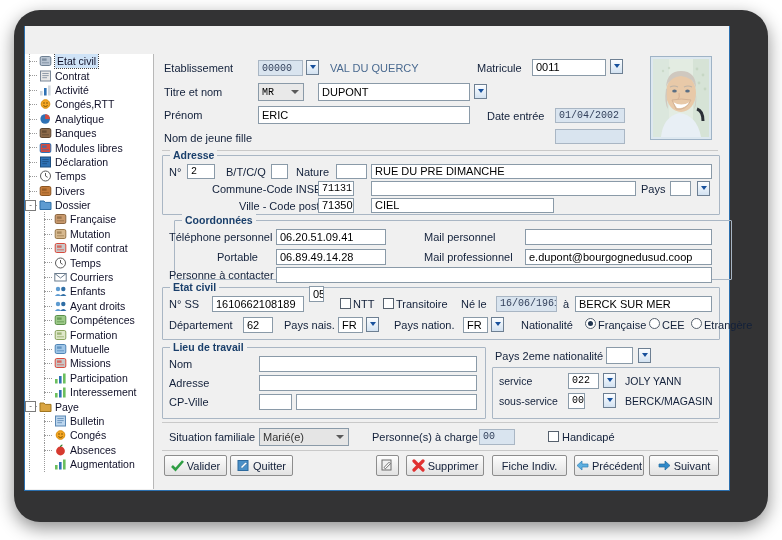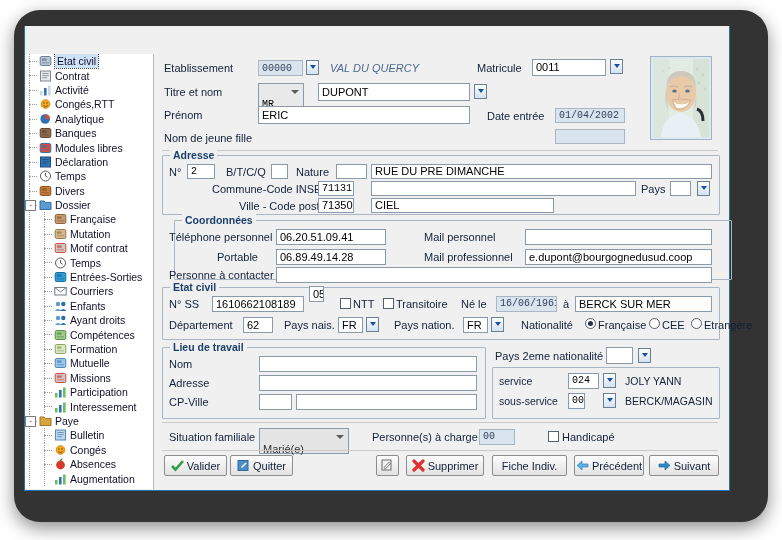--- a/index.html
+++ b/index.html
@@ -66,21 +66,21 @@
        box-sizing:border-box;overflow:hidden;white-space:nowrap;}
   .fld.ro{background:#d9e4ef;border:1px solid #a9b6c4;
           font-family:"Liberation Mono","DejaVu Sans Mono",monospace;font-size:10px;color:#33415c;}
   .fld.mono{font-family:"Liberation Mono","DejaVu Sans Mono",monospace;font-size:10px;}
   .plain{position:absolute;font-size:11px;color:#4a6a90;white-space:nowrap;}
   .spin{position:absolute;width:13px;height:15px;border:1px solid #6d7f92;
         background:linear-gradient(#fbfdff,#d3e2f1);box-sizing:border-box;}
   .spin:after{content:"";position:absolute;left:3px;top:4px;width:0;height:0;
         border-left:3px solid transparent;border-right:3px solid transparent;border-top:4px solid #17509c;}
   .cmb{position:absolute;background:#e9e9e9;border:1px solid #8a9aa8;box-sizing:border-box;
-       font-size:10px;color:#333;line-height:16px;padding:12px 3px;}
+       font-size:10px;color:#333;line-height:16px;padding:0 3px;}
   .cmb .arr{position:absolute;right:4px;top:6px;width:0;height:0;
        border-left:4px solid transparent;border-right:4px solid transparent;border-top:4px solid #5a5a5a;}
   .cmb.big{font-size:11px;}
   .cb{position:absolute;width:11px;height:11px;border:1px solid #55606d;background:#fff;box-sizing:border-box;}
   .rb{position:absolute;width:11px;height:11px;border:1px solid #55606d;background:#fff;border-radius:50%;box-sizing:border-box;}
   .rb.on:after{content:"";position:absolute;left:2px;top:2px;width:5px;height:5px;border-radius:50%;background:#20344f;}
   #photo{position:absolute;left:650px;top:57px;width:62px;height:84px;
          border:1px solid #9fb3c6;background:#dde8f0;padding:2px;box-sizing:border-box;}
   #photoinner{width:100%;height:100%;position:relative;overflow:hidden;background:#e7eee4;}
   
@@ -307,33 +307,20 @@
         </svg></span>
       <span class="lbl">Temps</span>
     </div>
     <div class="tnode lvl2">
       <span class="guide">
         <span class="dots" style="left:4px;top:0;height:15px;"></span>
         <span class="dots" style="left:19px;top:0;height:15px;"></span>
         <span class="dash" style="left:19px;top:7px;width:8px;"></span>
       </span>
       <span class="ico"><svg width="13" height="12" viewBox="0 0 13 12">
-          <rect x="1.2" y="1.5" width="10.6" height="9" rx="1.5" fill="#2f9ad4" stroke="#1b6d9b"></rect>
-          <rect x="3" y="3.4" width="4.6" height="2.4" fill="#1b6d9b" opacity=".75"></rect>
-          <rect x="3" y="7" width="7" height="1.4" fill="#1b6d9b" opacity=".5"></rect>
-        </svg></span>
-      <span class="lbl">Entrées-Sorties</span>
-    </div>
-    <div class="tnode lvl2">
-      <span class="guide">
-        <span class="dots" style="left:4px;top:0;height:15px;"></span>
-        <span class="dots" style="left:19px;top:0;height:15px;"></span>
-        <span class="dash" style="left:19px;top:7px;width:8px;"></span>
-      </span>
-      <span class="ico"><svg width="13" height="12" viewBox="0 0 13 12">
           <rect x=".8" y="2.5" width="11.4" height="7.5" fill="#ffffff" stroke="#6b7c8d"></rect>
           <path d="M.8 2.5 L6.5 7 L12.2 2.5" stroke="#6b7c8d" fill="none"></path>
         </svg></span>
       <span class="lbl">Courriers</span>
     </div>
     <div class="tnode lvl2">
       <span class="guide">
         <span class="dots" style="left:4px;top:0;height:15px;"></span>
         <span class="dots" style="left:19px;top:0;height:15px;"></span>
         <span class="dash" style="left:19px;top:7px;width:8px;"></span>
@@ -499,21 +486,21 @@
         </svg></span>
       <span class="lbl">Augmentation</span>
     </div>
   </div>
 
 <div id="form">
 
   <div class="lab" style="left:10px;top:8px;">Etablissement</div>
   <div class="fld ro" style="left:104px;top:6px;width:45px;height:16px;">00000</div>
   <div class="spin" style="left:152px;top:6px;"></div>
-  <div class="plain" style="left:176px;top:8px;font-style:italic;">VAL DU QUERCY</div>
+  <div class="plain" style="left:176px;top:8px;">VAL DU QUERCY</div>
   <div class="lab" style="left:323px;top:8px;">Matricule</div>
   <div class="fld" style="left:378px;top:5px;width:74px;height:17px;">0011</div>
   <div class="spin" style="left:456px;top:5px;"></div>
 
   <div class="lab" style="left:10px;top:32px;">Titre et nom</div>
   <div class="cmb" style="left:104px;top:29px;width:46px;height:18px;">
     <span class="fld mono" style="position:static;border:none;background:none;padding:0;line-height:16px;">MR</span>
     <span class="arr"></span>
   </div>
   <div class="fld" style="left:164px;top:29px;width:152px;height:18px;line-height:16px;">DUPONT</div>
@@ -634,21 +621,21 @@
   <div class="fld" style="left:105px;top:321px;width:218px;height:16px;"></div>
   <div class="lab" style="left:15px;top:342px;">CP-Ville</div>
   <div class="fld" style="left:105px;top:340px;width:33px;height:16px;"></div>
   <div class="fld" style="left:142px;top:340px;width:181px;height:16px;"></div>
 
   <div class="lab" style="left:341px;top:296px;">Pays 2eme nationalité</div>
   <div class="fld" style="left:452px;top:293px;width:27px;height:17px;"></div>
   <div class="spin" style="left:484px;top:294px;"></div>
   <div class="grp" style="left:338px;top:313px;width:226px;height:50px;"></div>
   <div class="lab" style="left:345px;top:321px;font-size:10.5px;">service</div>
-  <div class="fld mono" style="left:414px;top:319px;width:31px;height:16px;line-height:14px;">024</div>
+  <div class="fld mono" style="left:414px;top:319px;width:31px;height:16px;line-height:14px;">022</div>
   <div class="spin" style="left:449px;top:319px;"></div>
   <div class="lab" style="left:471px;top:321px;font-size:10.5px;">JOLY YANN</div>
   <div class="lab" style="left:345px;top:341px;font-size:10.5px;">sous-service</div>
   <div class="fld mono" style="left:414px;top:339px;width:17px;height:16px;line-height:14px;">003</div>
   <div class="spin" style="left:449px;top:339px;"></div>
   <div class="lab" style="left:471px;top:341px;font-size:10.5px;">BERCK/MAGASIN</div>
 
   <div class="sep" style="left:8px;top:368px;width:556px;height:1px;"></div>
   <div class="lab" style="left:15px;top:377px;">Situation familiale</div>
   <div class="cmb big" style="left:105px;top:374px;width:90px;height:18px;background:#e5e5e5;">

